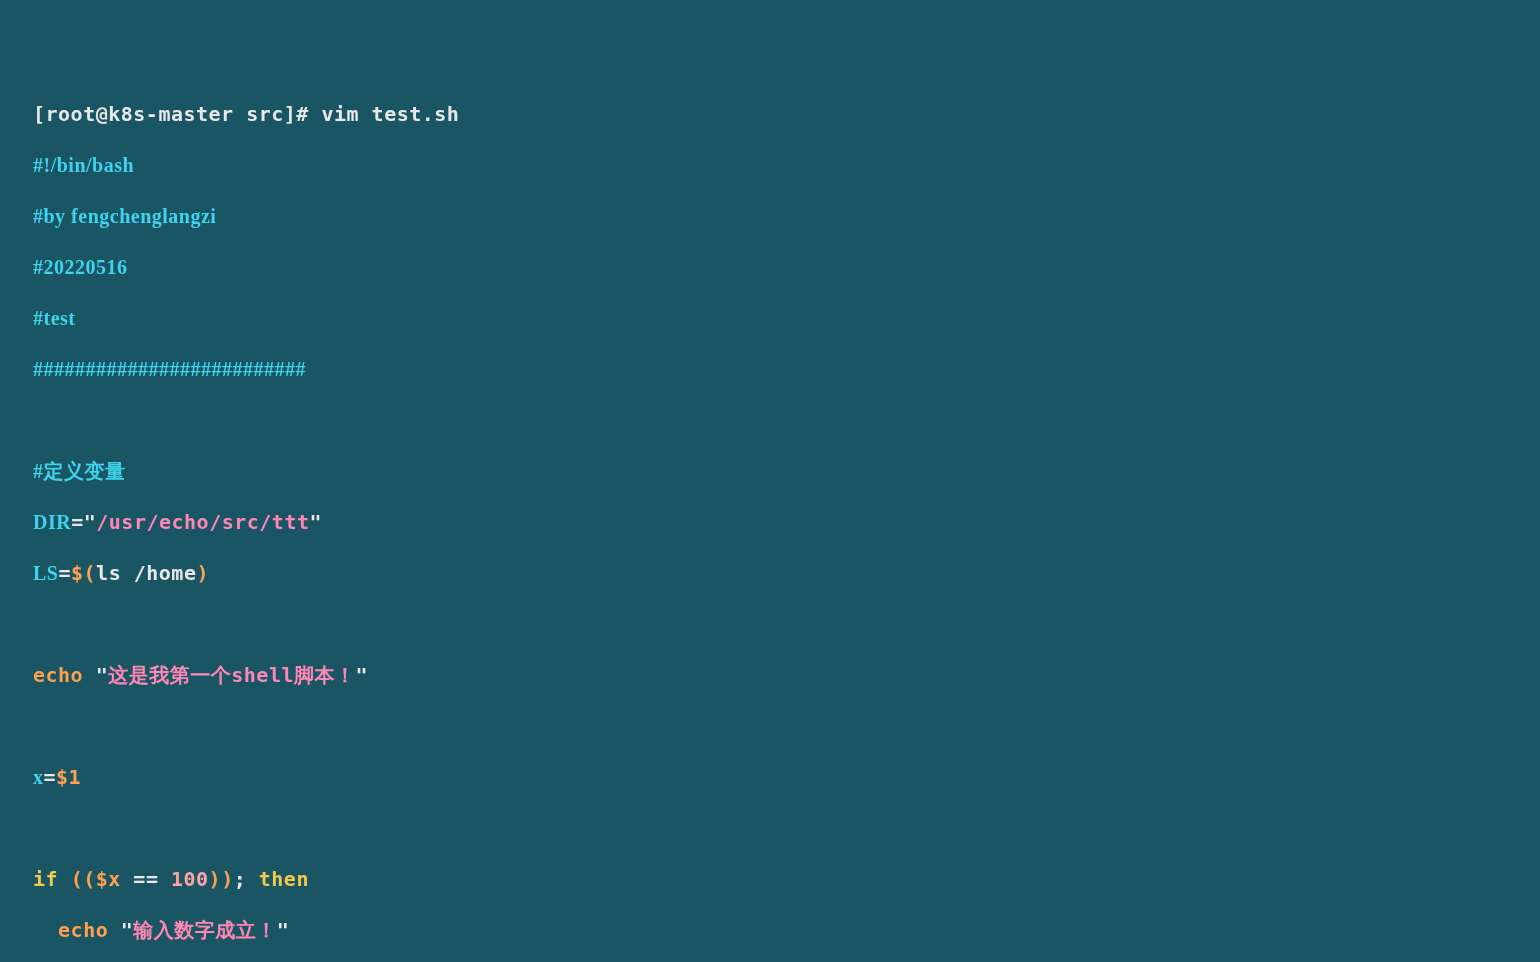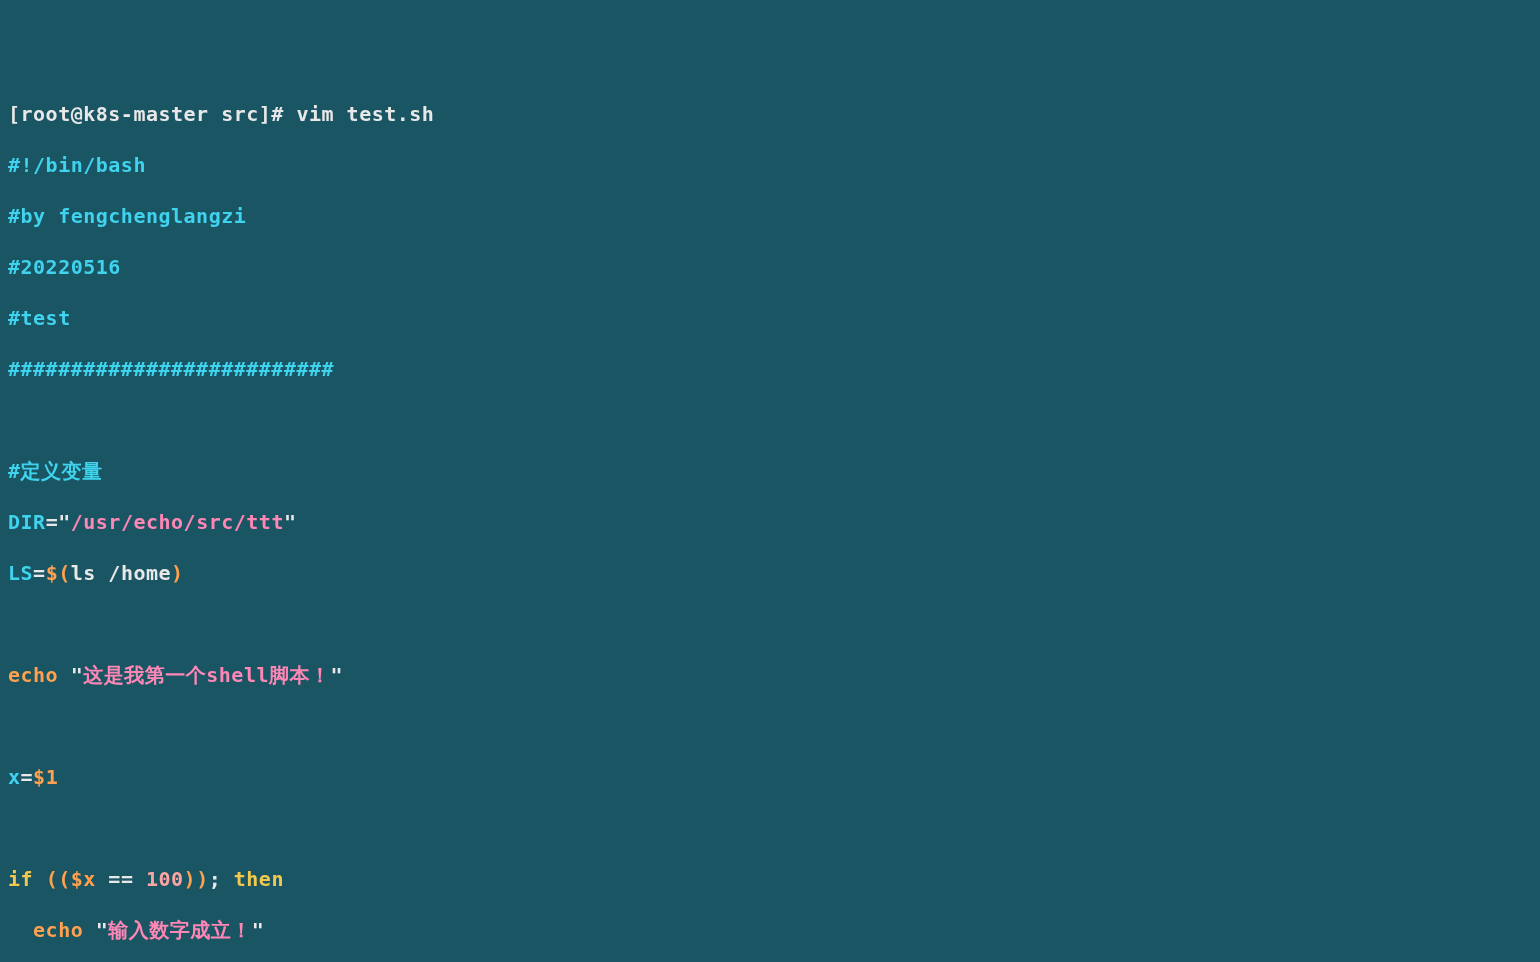--- a/index.html
+++ b/index.html
@@ -15,23 +15,24 @@
       line-height: 25.5px;
       padding: 0 8px;
       color: #d4d4d4;
       letter-spacing: 0.5px;
       white-space: pre;
       overflow-x: auto;
     }
     .line {
       display: block;
       min-height: 25.5px;
+      margin-left: 25px;
     }
     .c-white { color: #e8e8e8; }
-    .c-cyan { color: #3fd3ee; }
+    .c-cyan { color: #3fd3ee; font-family: Liberation Serif, serif; }
     .c-pink { color: #ff87b5; }
     .c-orange { color: #ffa14f; }
     .c-yellow { color: #f2c94c; text-align: right; }
     .c-fuschia { color: #fca5a5; }
   </style>
 </head>
 <body>
 
 
 

